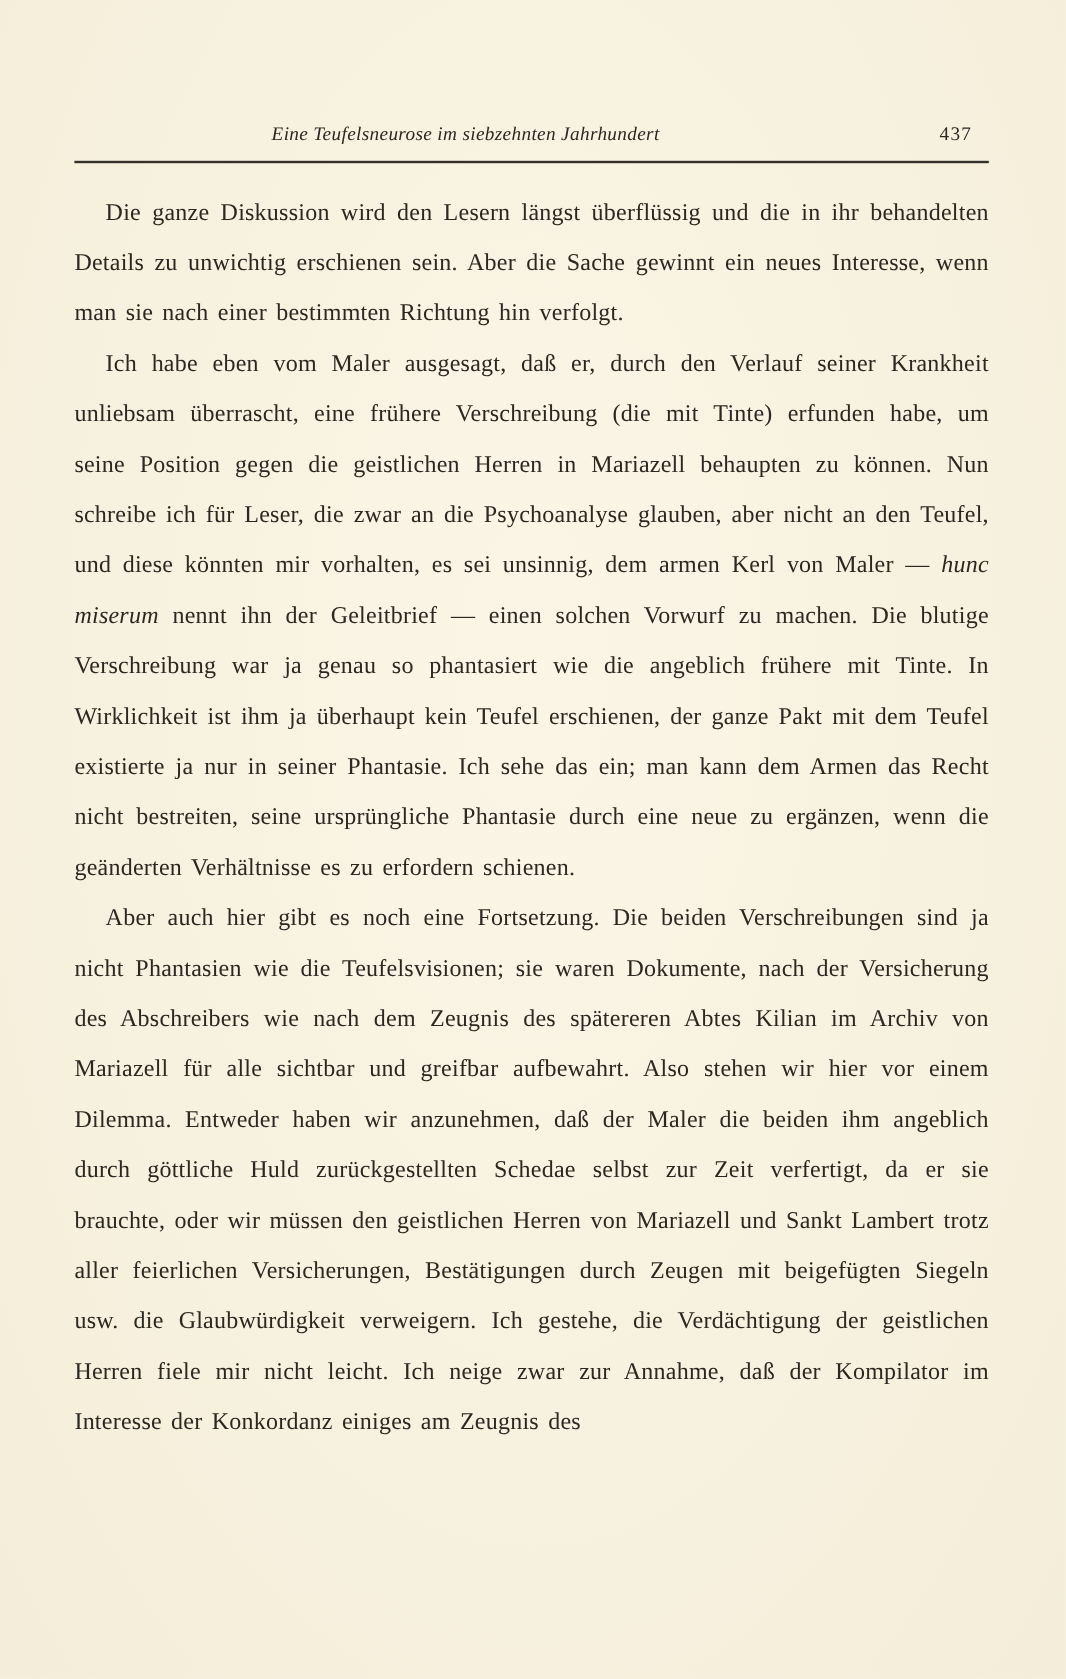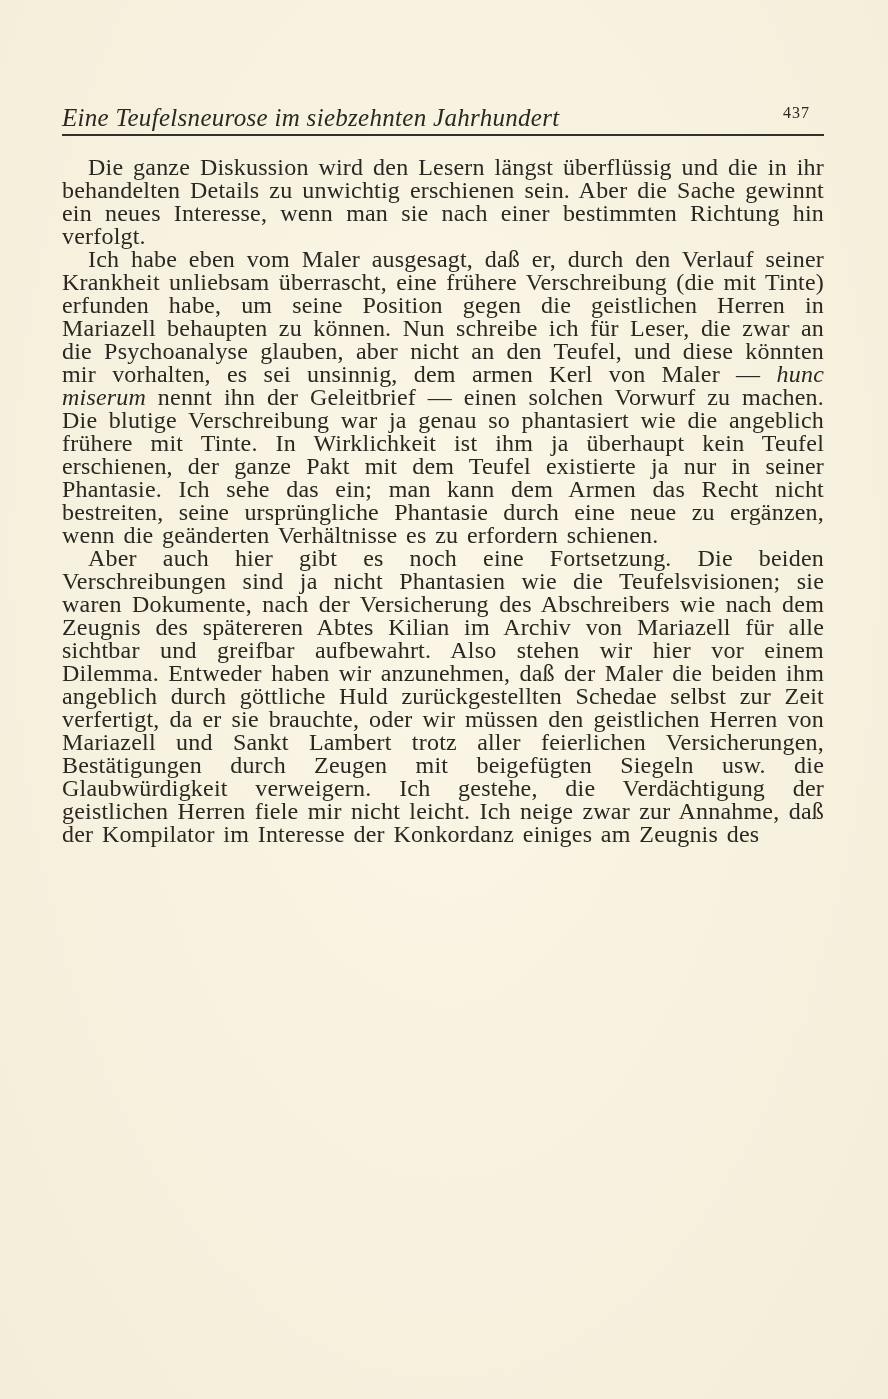--- a/index.html
+++ b/index.html
@@ -26,36 +26,36 @@
   .running-head {
     position: relative;
     height: 30px;
     border-bottom: 2px solid #35302a;
     margin-bottom: 20px;
   }
   .running-head .title {
     position: absolute;
     left: 0;
     right: 110px;
-    text-align: left;
+    text-align: center;
     font-style: italic;
-    font-size: 25px;
+    font-size: 16px;
     letter-spacing: 0.3px;
     white-space: nowrap;
   }
   .running-head .page-number {
     position: absolute;
     right: 14px;
     top: 0;
     font-size: 16px;
     letter-spacing: 1px;
   }
   .text-block {
-    font-size: 24px;
-    line-height: 23px;
+    font-size: 20px;
+    line-height: 42px;
     text-align: justify;
     word-spacing: 2.5px;
     letter-spacing: 0.2px;
   }
   .text-block p {
     margin: 0;
     text-indent: 26px;
   }
   .italic {
     font-style: italic;

